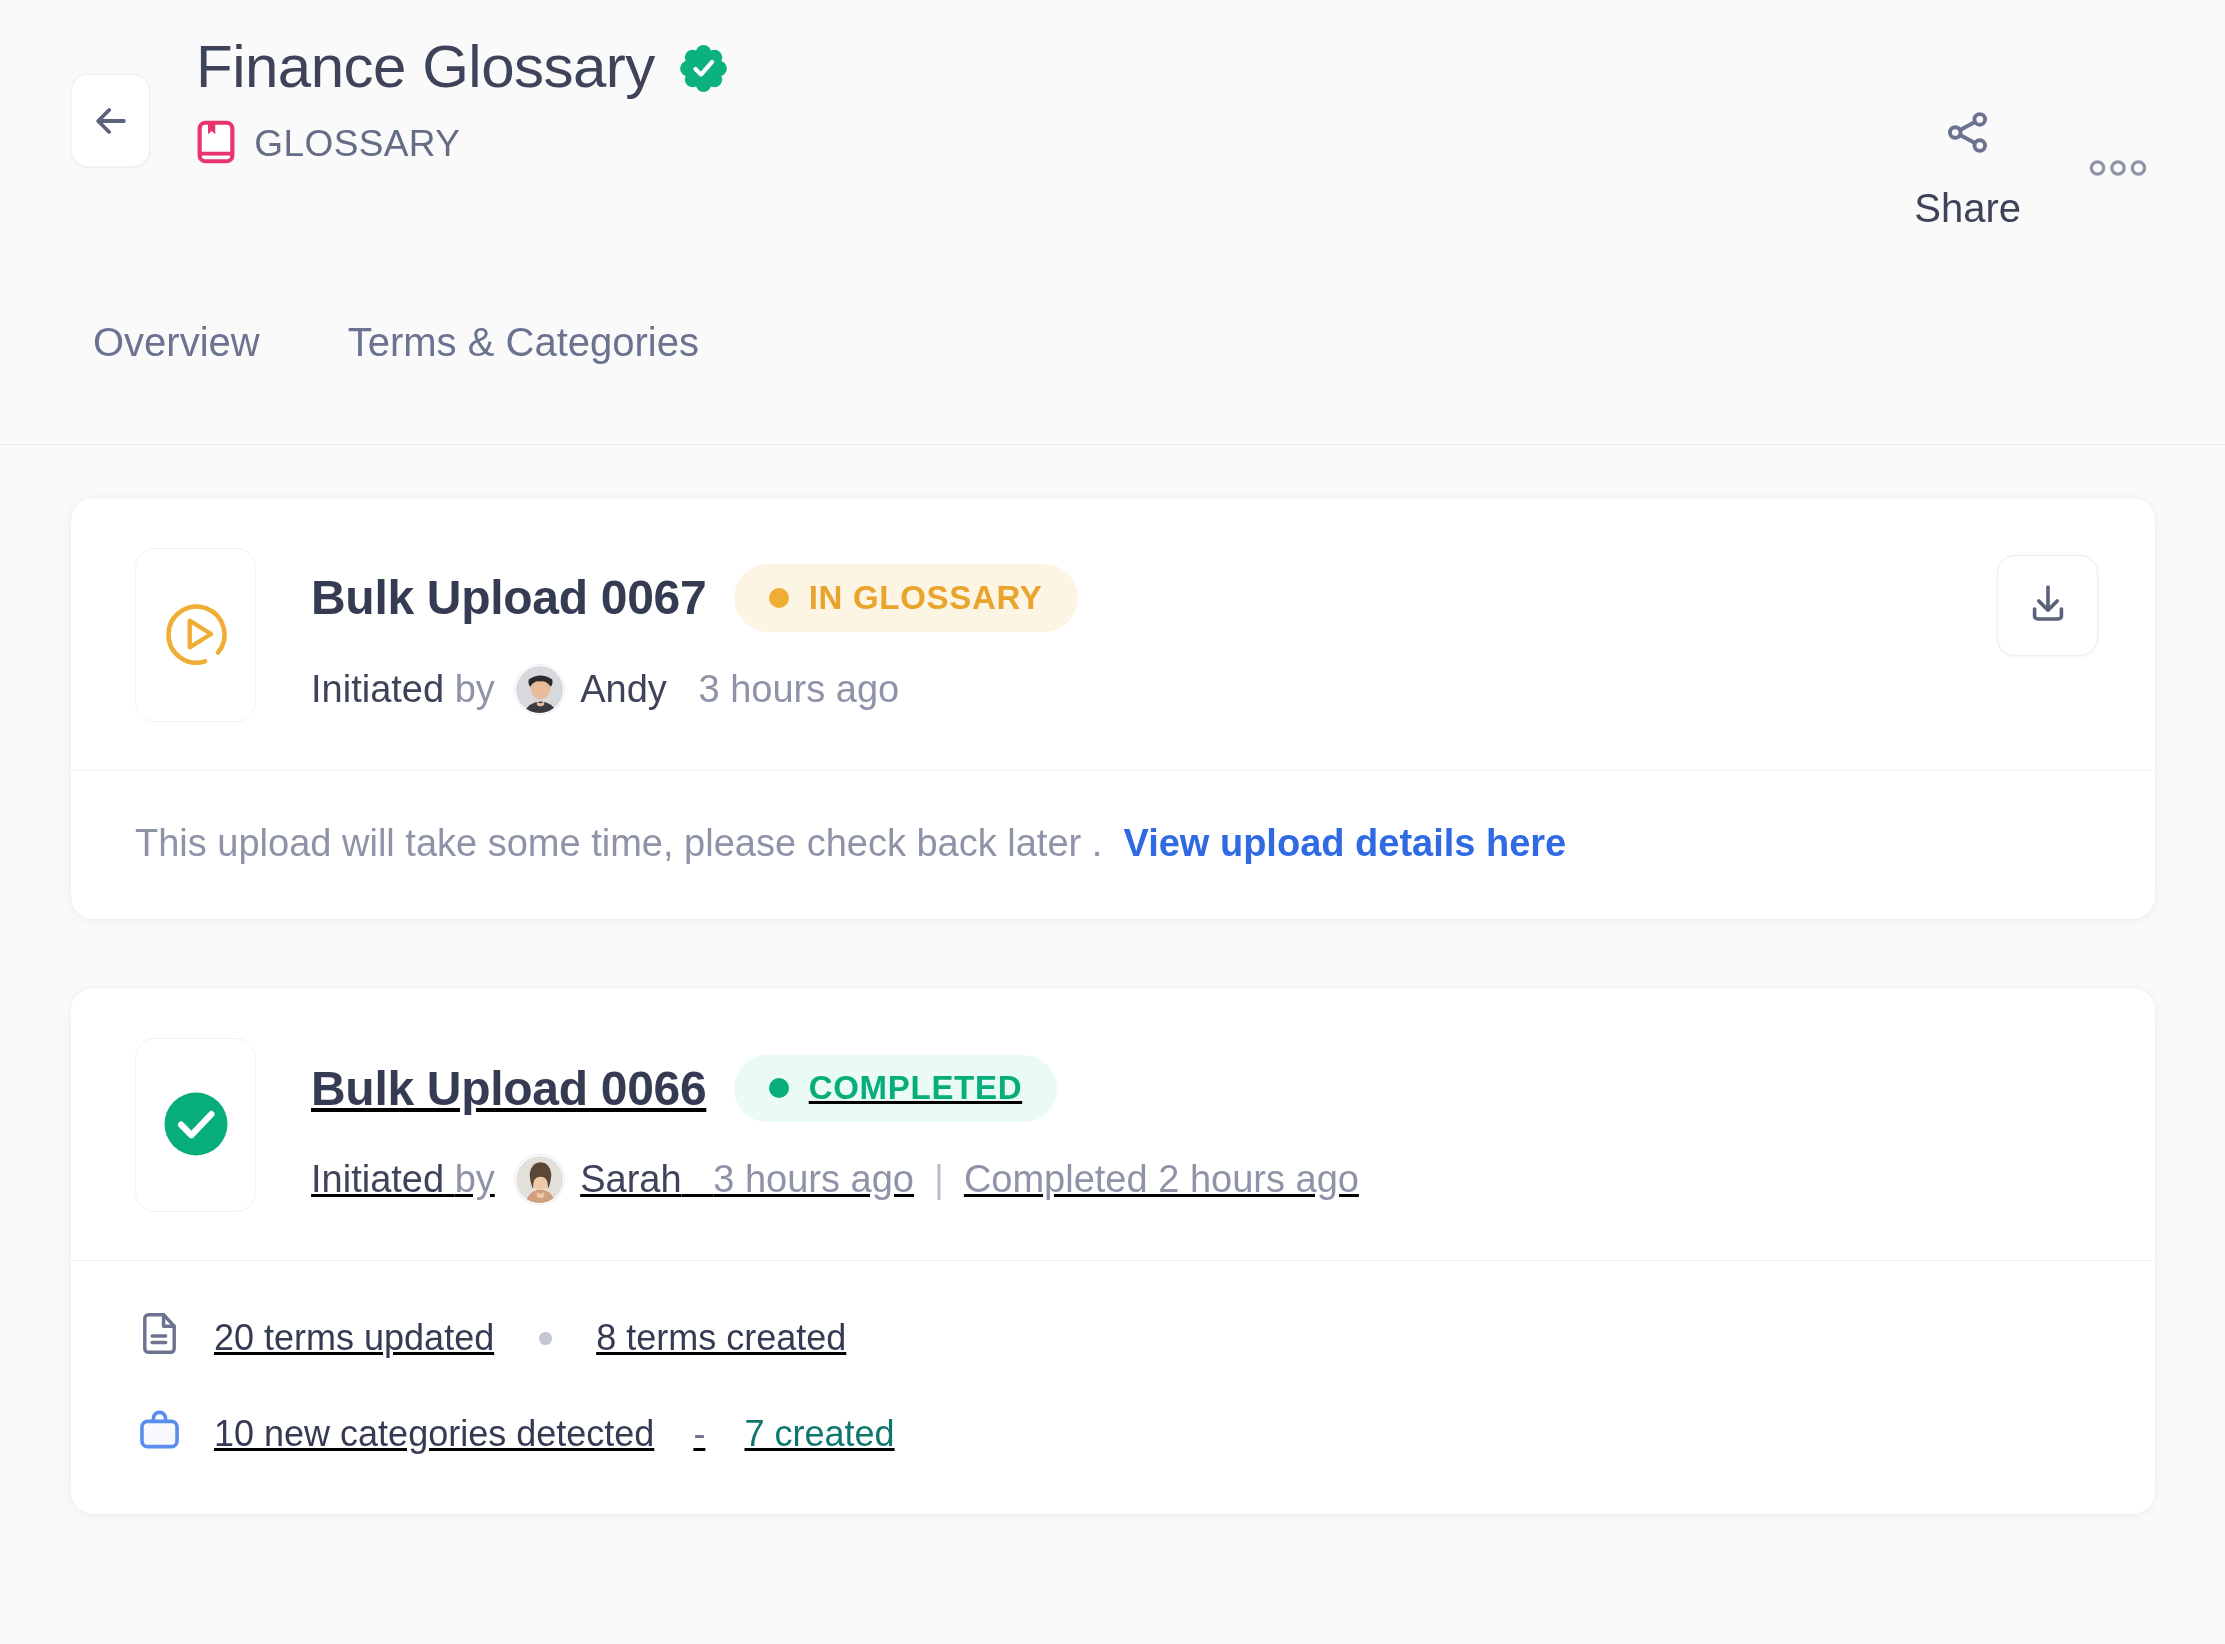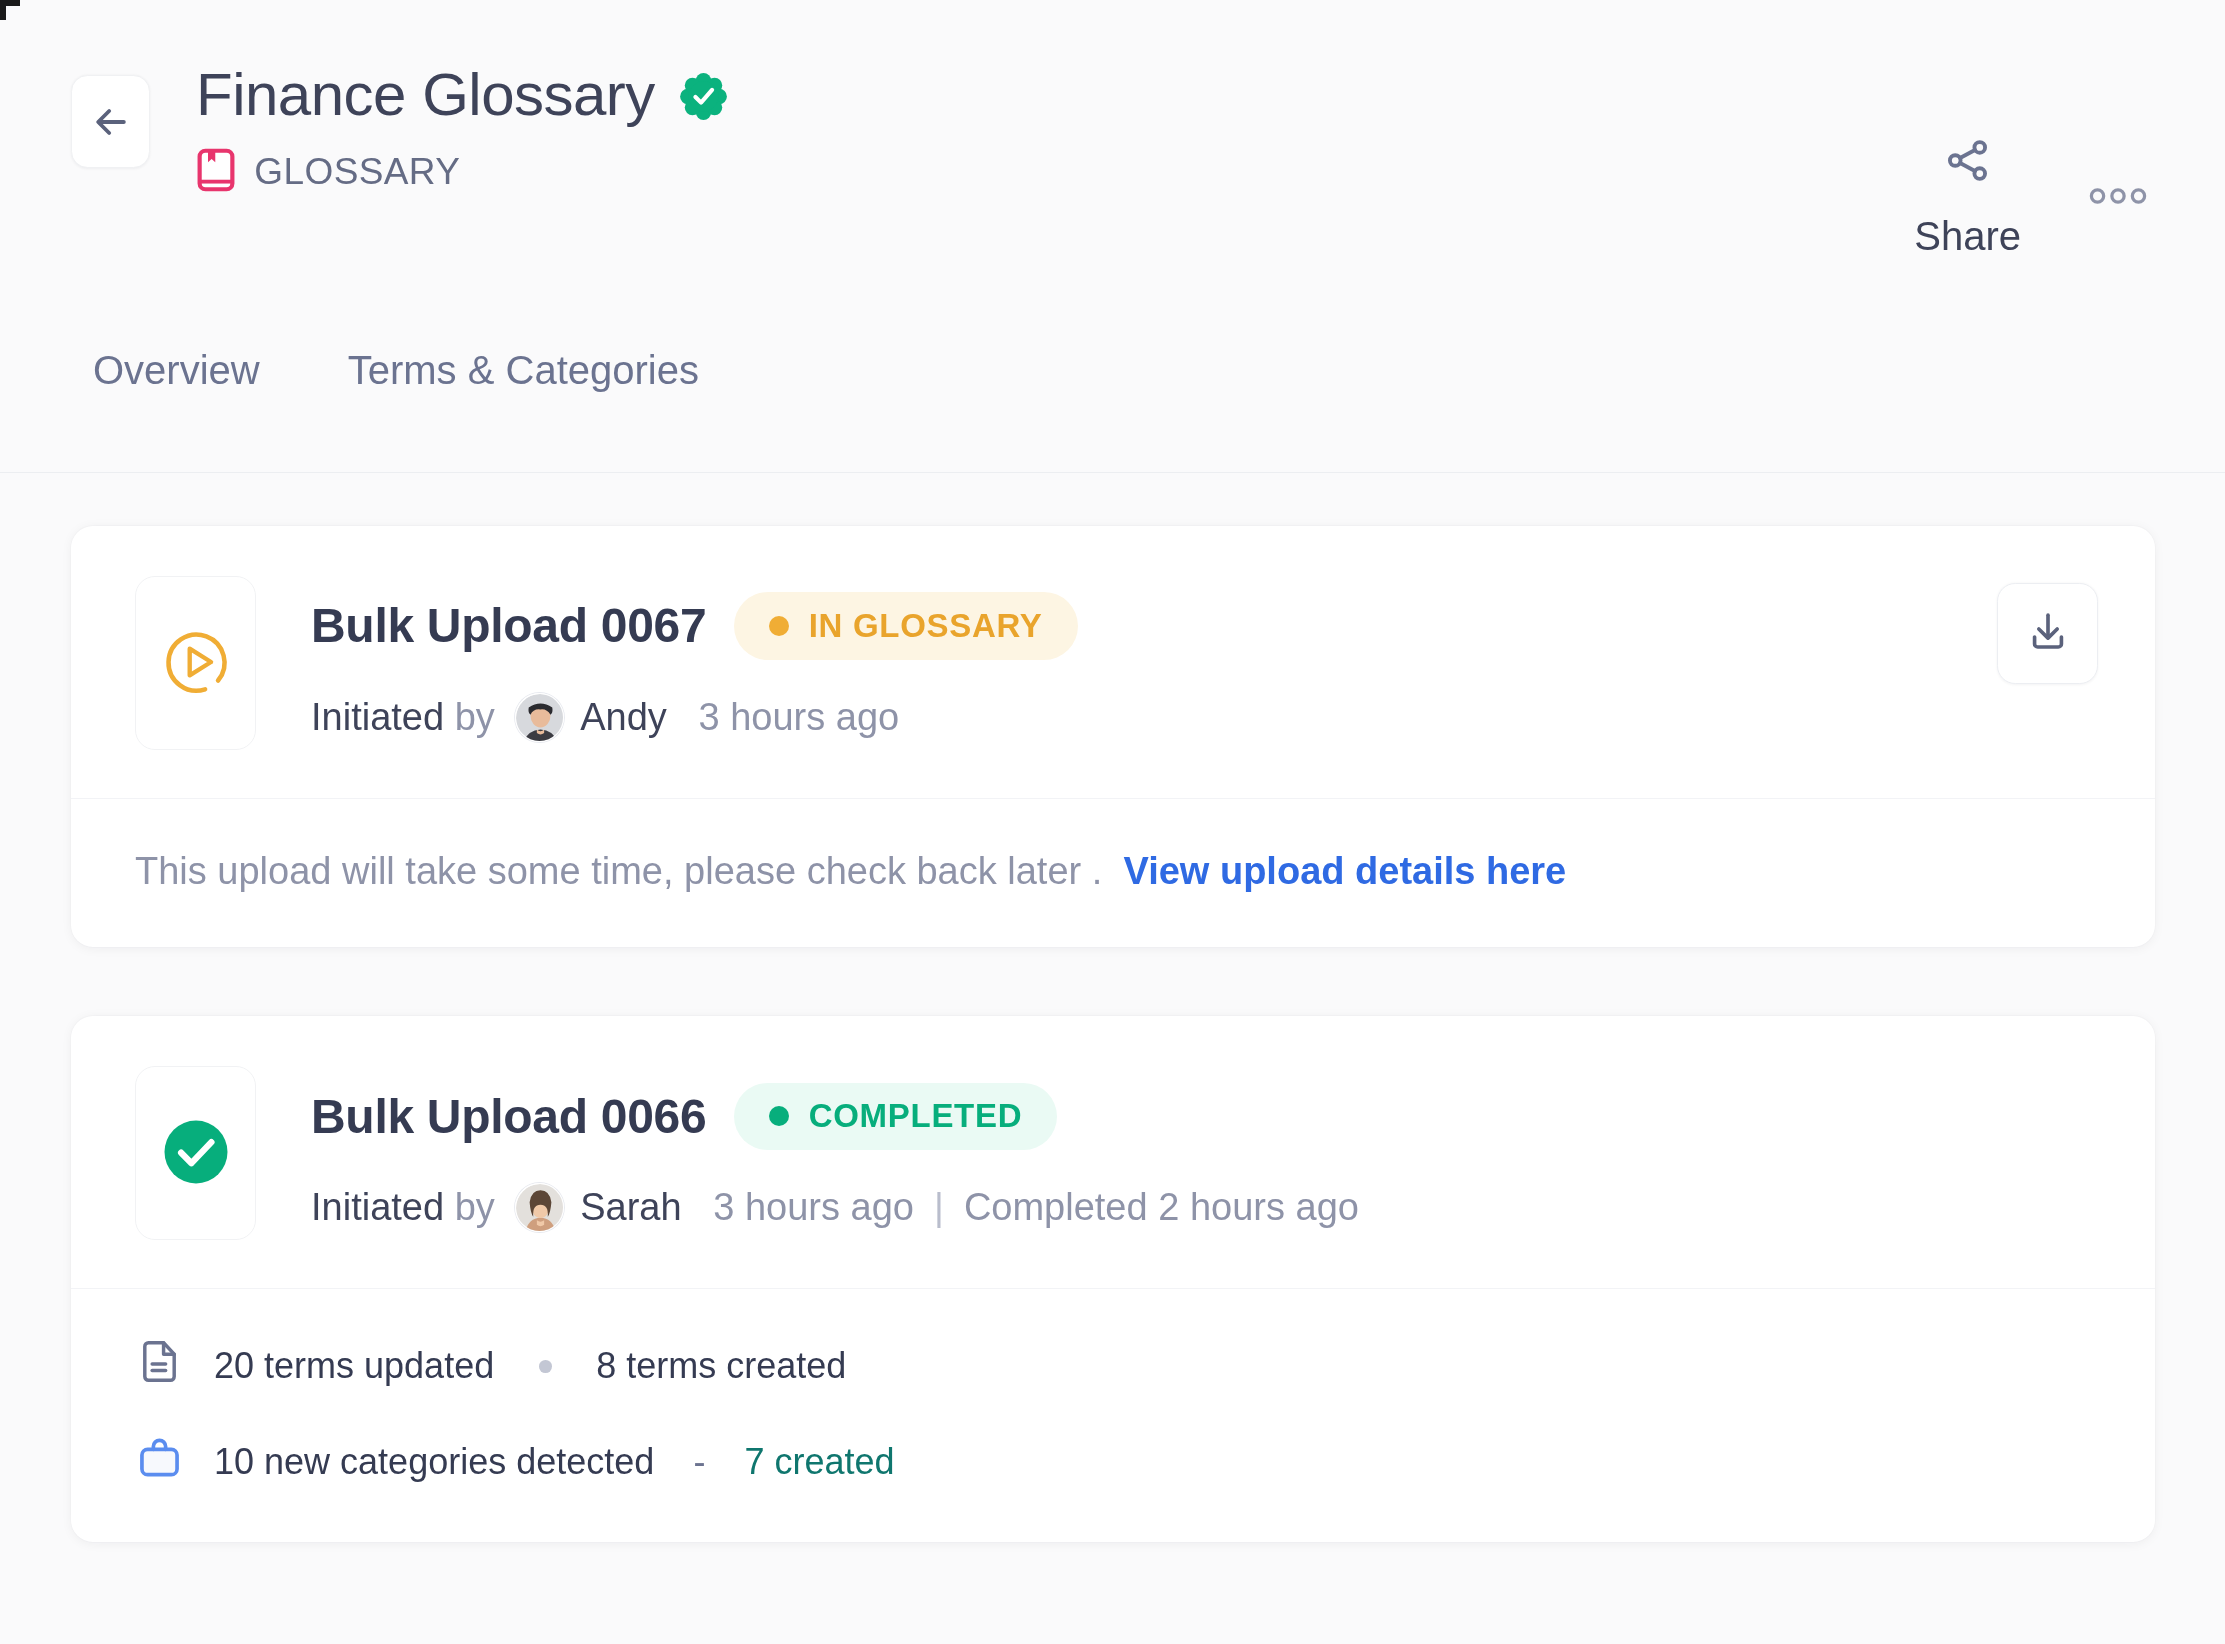--- a/index.html
+++ b/index.html
@@ -23,23 +23,22 @@
   
   .header {
     position: relative;
     height: 445px;
     background: #fafafb;
     border-bottom: 1.8px solid #eceef1;
   }
 
   .header-top {
     display: flex;
-    align-items: flex-start;
+    align-items: flex-end;
     padding: 47px 0 0 71px;
-    margin-top: 28px;
   }
 
   .back-button {
     width: 79px;
     height: 93px;
     border-radius: 16.4px;
     background: #ffffff;
     border: 0.9px solid #f0f1f3;
     box-shadow: 0 0.9px 2.7px rgba(16,24,40,0.05);
     display: flex;
@@ -177,21 +176,21 @@
     padding: 53px 71px 0 71px;
   }
 
   .card {
     background: #ffffff;
     border-radius: 22px;
     box-shadow: 0 1.8px 11px rgba(16,24,40,0.05), 0 0 0 0.9px rgba(16,24,40,0.015);
     overflow: hidden;
   }
 
-  .card + .card { margin-top: 69px; }
+  .card + .card { margin-top: 69px; text-decoration: underline; }
 
   .card-head {
     display: flex;
     align-items: flex-start;
     padding: 50px 57px 48px 64px;
     position: relative;
   }
 
   .status-tile {
     width: 121px;

